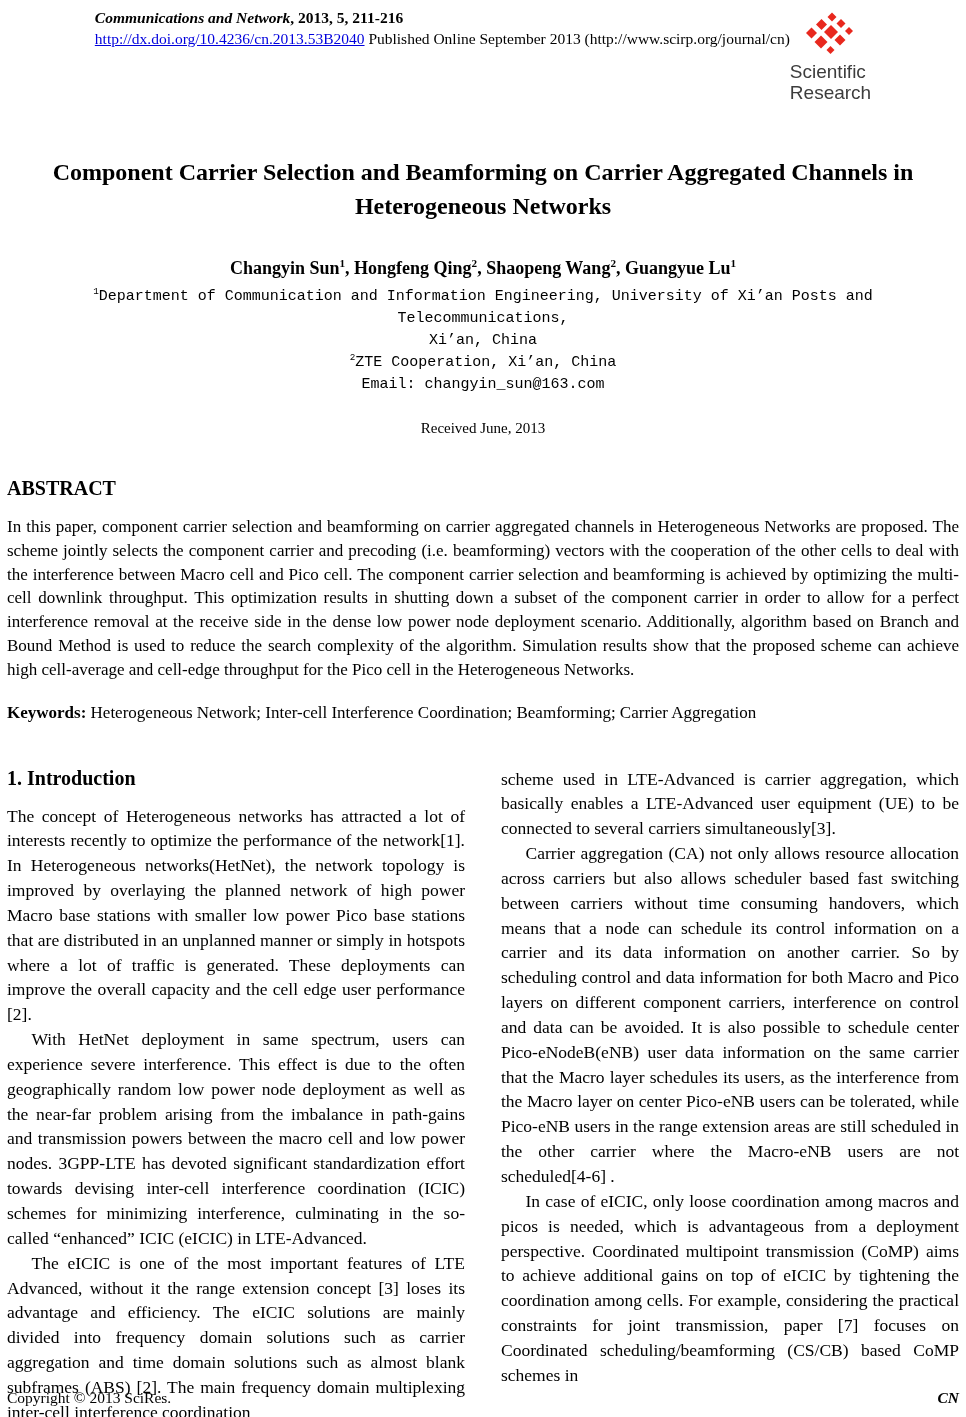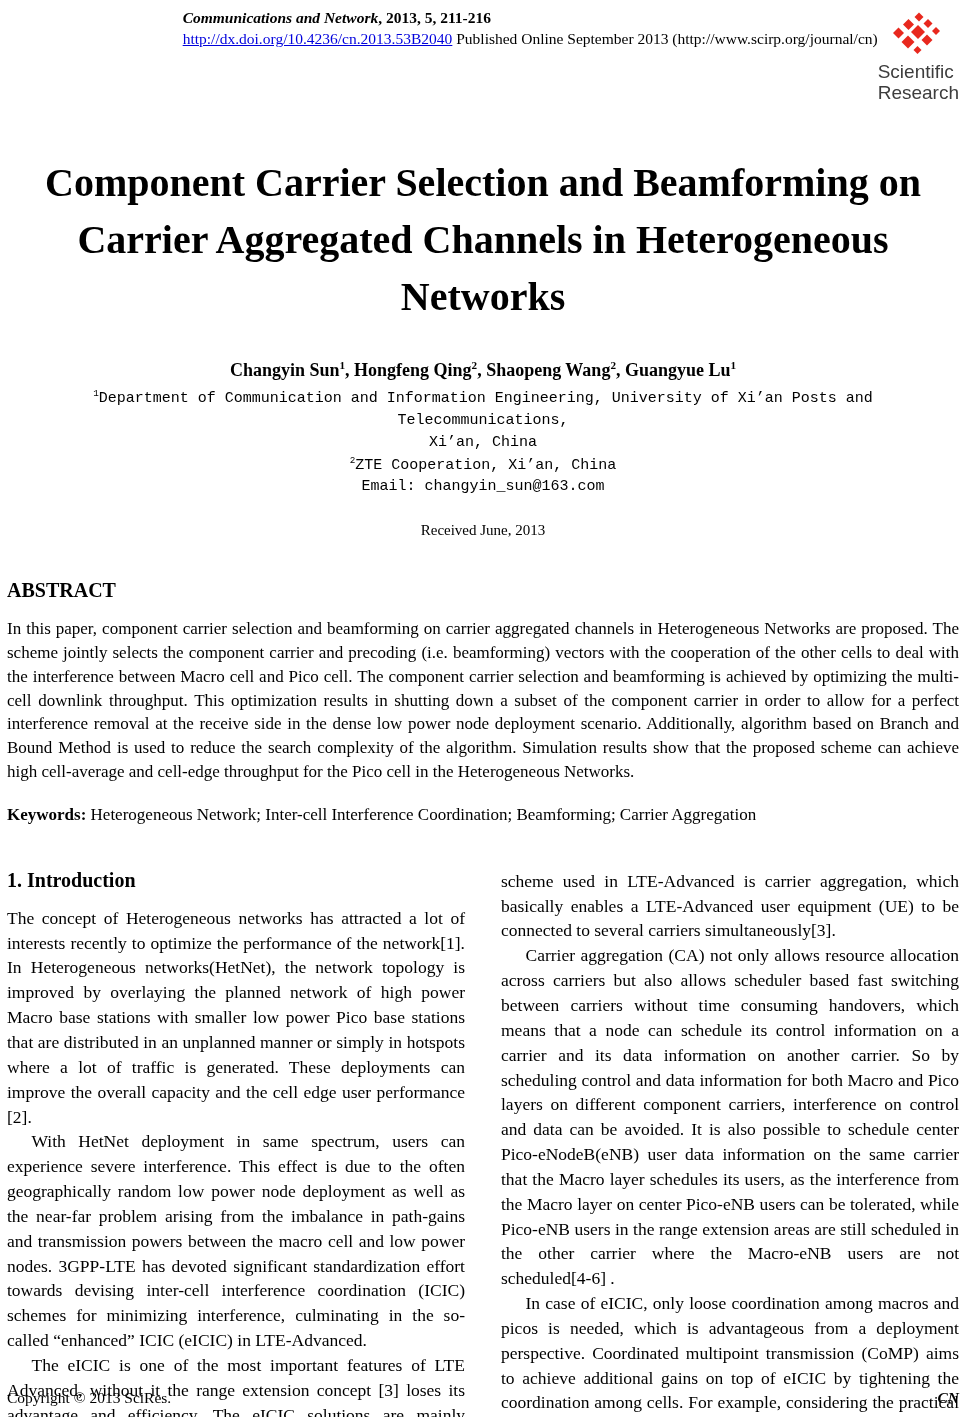--- a/index.html
+++ b/index.html
@@ -6,35 +6,35 @@
   body {
     width: 966px; height: 1417px;
     background: #ffffff; color: #000000;
     font-family: "Liberation Serif", serif;
     position: relative; overflow: hidden;
     box-sizing: border-box;
   }
   .page { padding: 8px 7px 0 7px; }
 
   
-  .hdr { display: flex; justify-content: flex-end; align-items: flex-start; }
+  .hdr { display: flex; justify-content: center; align-items: flex-start; }
   .hdr-left { font-size: 15.5px; line-height: 1.35; }
   .journal-name { font-weight: bold; font-style: italic; }
   .journal-rest { font-weight: bold; }
   .doi-link { color: #0000dd; text-decoration: underline; cursor: pointer; }
   .published { color: #000; }
   .logo { display: flex; align-items: center; gap: 4px; margin-top: 2px; flex-direction: column; }
   .logo svg { display: block; }
   .logo-diamond { fill: #e8281e; }
   .logo-text { font-family: "Liberation Sans", sans-serif; font-size: 19px; line-height: 1.08; color: #3d3d3d; }
 
   
   .title {
     margin: 52px auto 0 auto; text-align: center;
-    font-size: 40px; font-weight: bold; line-height: 1.42; width: 940px;
+    font-size: 24px; font-weight: bold; line-height: 1.42; width: 940px;
   }
   .authors { margin-top: 34px; text-align: center; font-size: 18px; font-weight: bold; }
   sup.au { font-size: 62%; vertical-align: super; }
   .affils { margin-top: 6px; text-align: center; font-size: 15px; line-height: 1.45; font-family: Liberation Mono, monospace; }
   .affil-line sup { font-size: 62%; vertical-align: super; }
   .received { margin-top: 24px; text-align: center; font-size: 15px; }
 
   
   .abs-heading { margin-top: 40px; font-size: 20px; font-weight: bold; }
   .abs-text { margin-top: 15px; font-size: 17px; line-height: 1.4; text-align: justify; }

